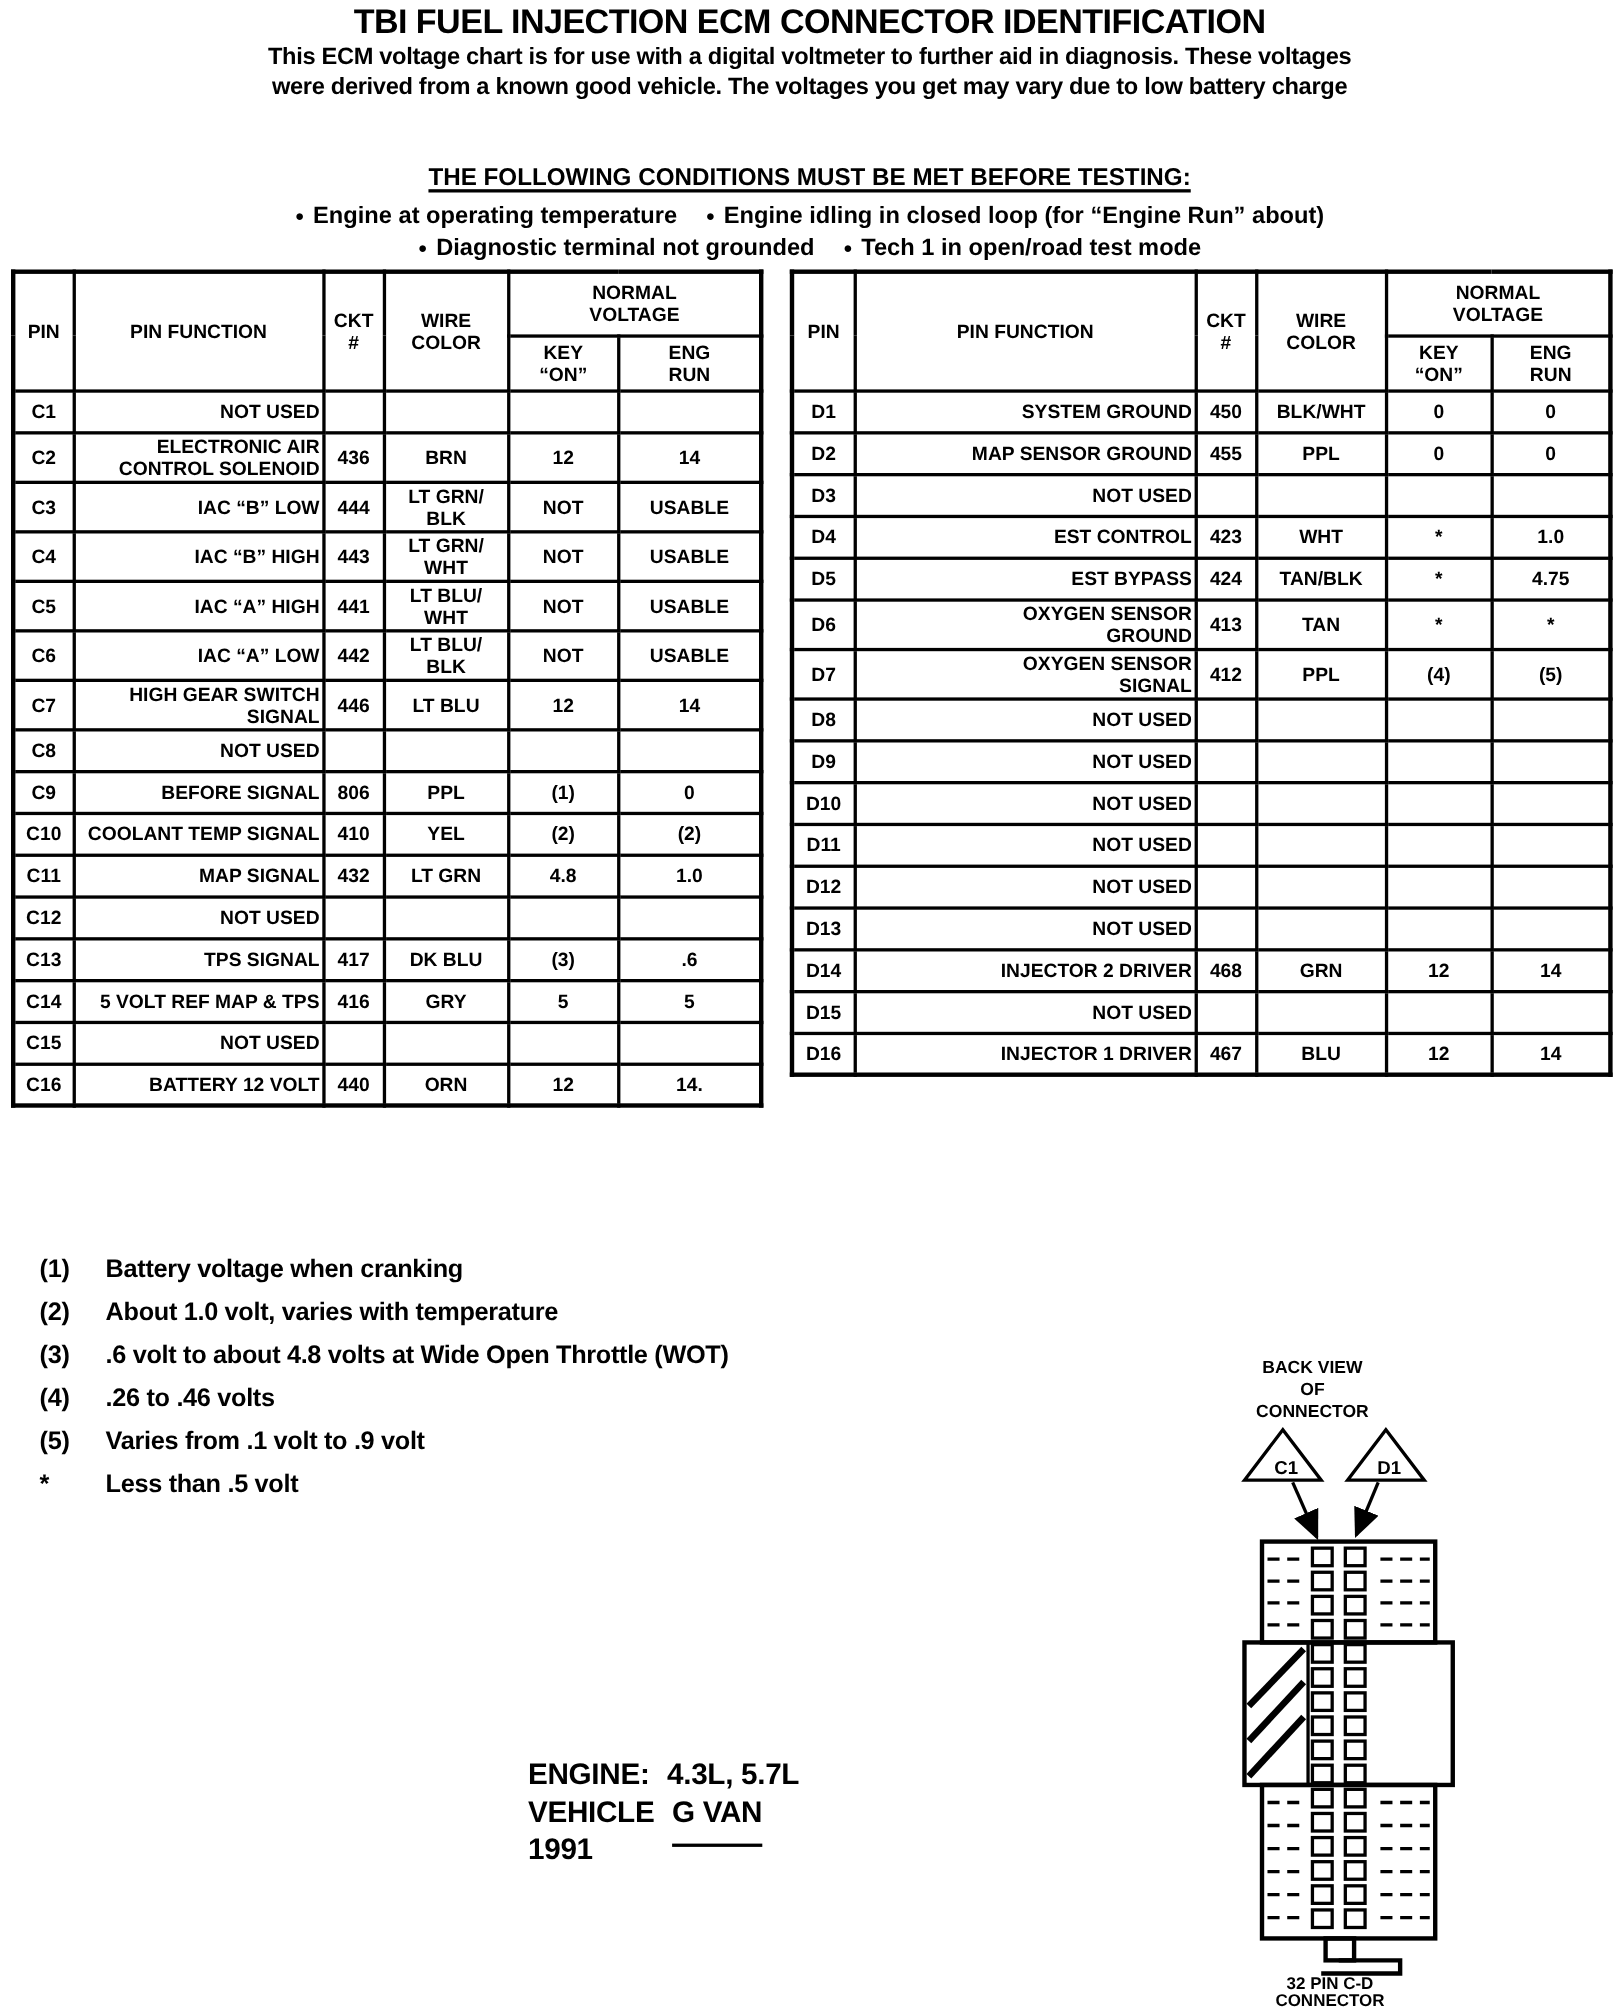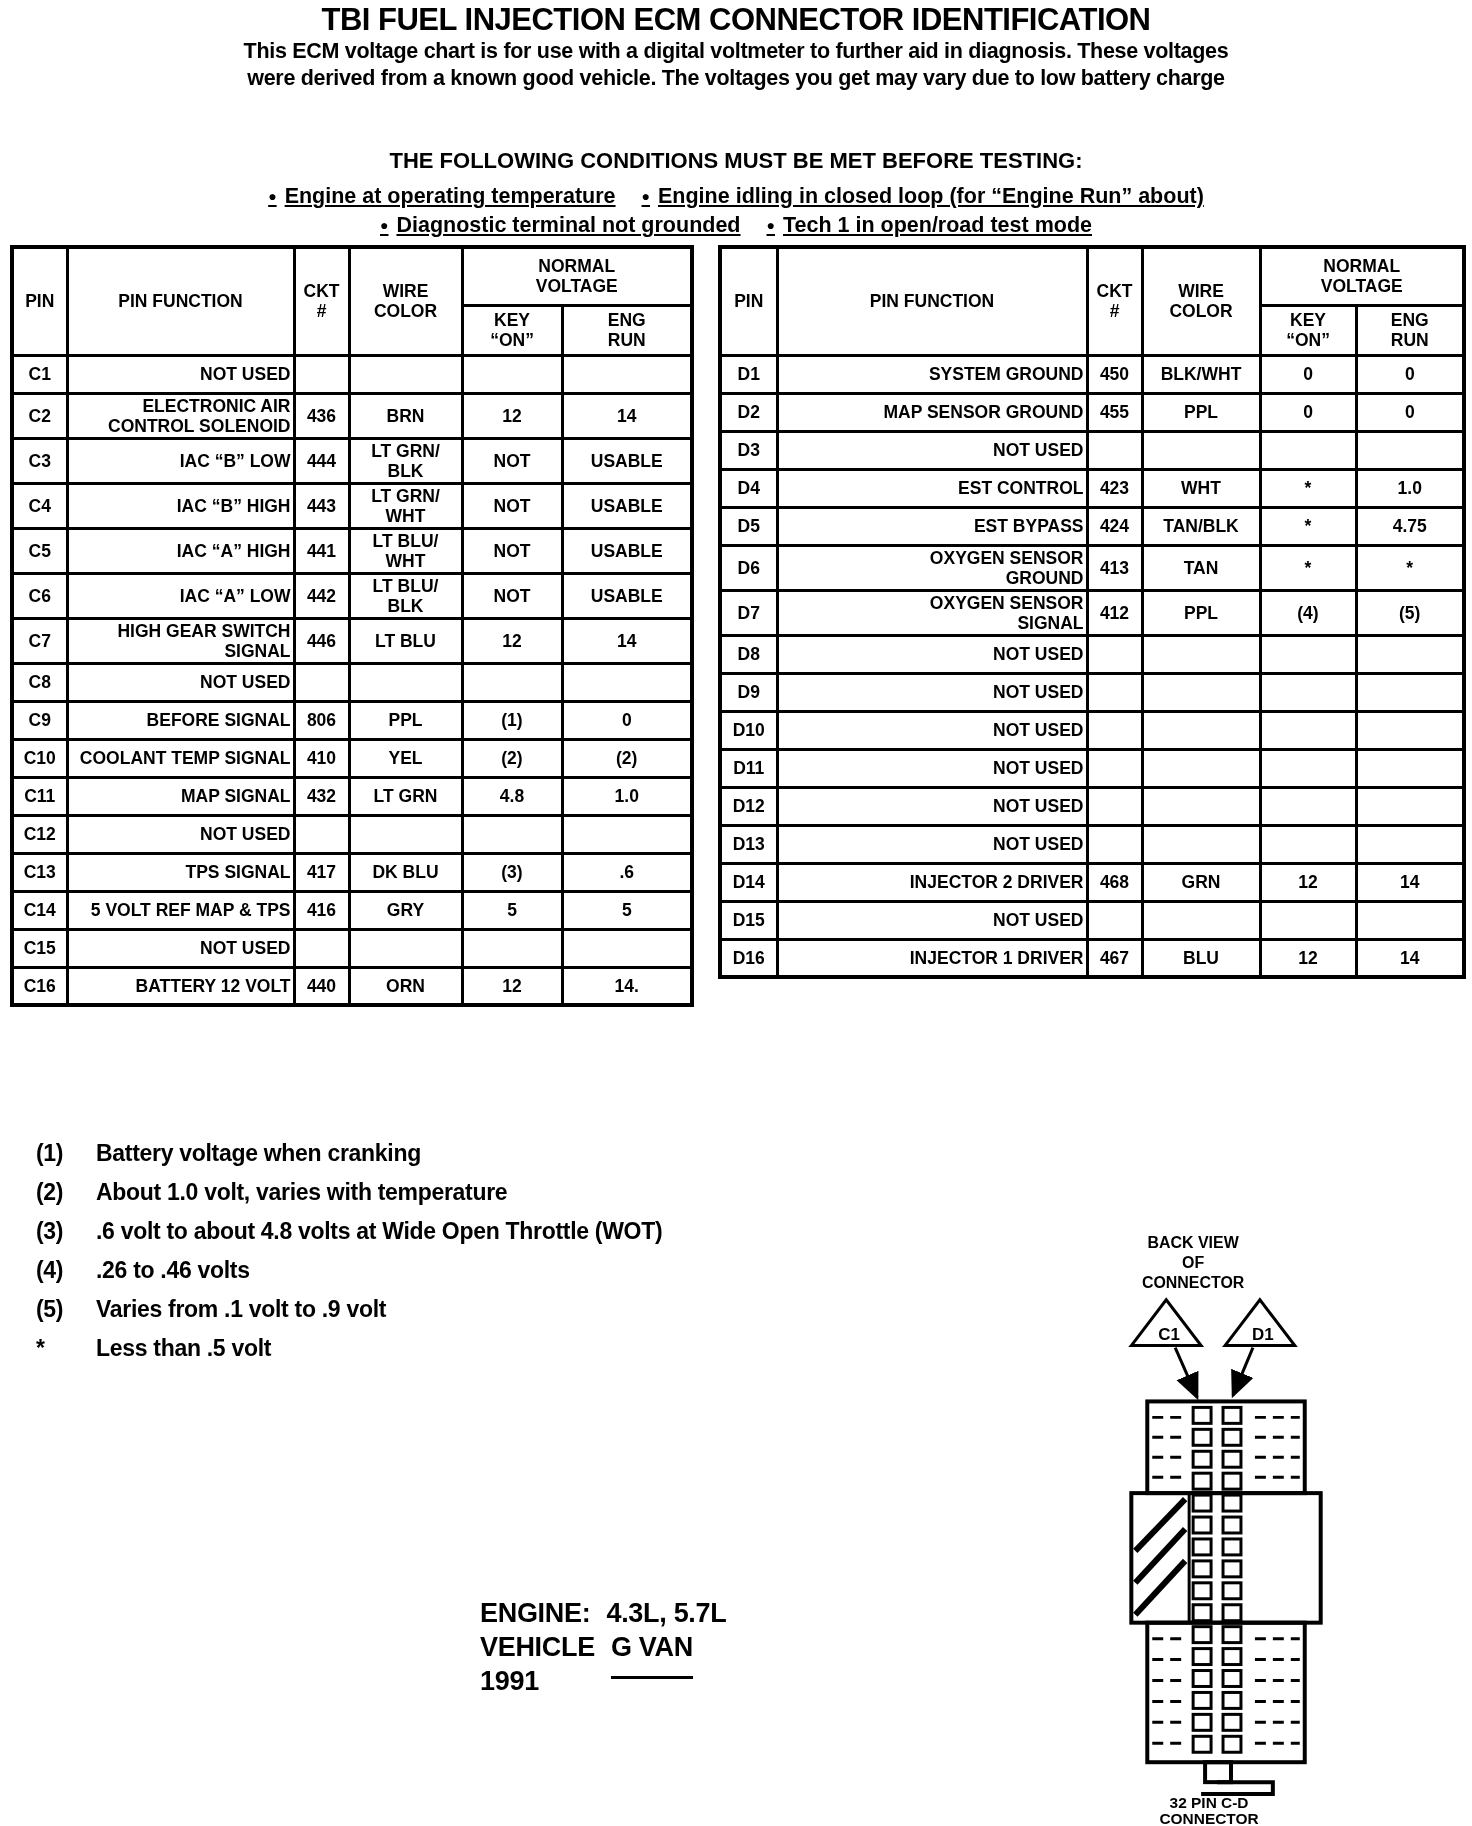--- a/index.html
+++ b/index.html
@@ -7,25 +7,25 @@
   .page {
     position:relative; width:1472px; height:1826px; background:#fff; color:#000;
     font-family:"Liberation Sans", sans-serif; font-weight:700; overflow:hidden;
   }
   .title { position:absolute; top:2px; left:0; width:100%; text-align:center;
            font-size:31px; letter-spacing:-0.5px; }
   .intro { position:absolute; top:38px; left:0; width:100%; text-align:center;
            font-size:21.5px; line-height:27px; letter-spacing:-0.3px; }
   .cond-heading { position:absolute; top:148px; left:0; width:100%; text-align:center;
                   font-size:22px; }
-  .cond-heading span { text-decoration-thickness:3px; text-underline-offset:4px; }
+  .cond-heading span { text-decoration:underline; text-decoration-thickness:3px; text-underline-offset:4px; }
   .cond-line { position:absolute; left:0; width:100%; text-align:center; font-size:21.5px; }
   .cond-line.l1 { top:184px; }
   .cond-line.l2 { top:213px; }
-  .cond-item { margin:0 13px; white-space:nowrap;text-decoration:underline; }
+  .cond-item { margin:0 13px; white-space:nowrap; }
   .cond-item::before { content:"\25CF"; font-size:14px; margin-right:8px; vertical-align:2px; }
 
   .data-table { position:absolute; border-collapse:collapse; table-layout:fixed;
                 background:#fff; border:4px solid #000; }
   .data-table.c { left:10px; top:245px; width:680px; }
   .data-table.d { left:718px; top:245px; width:744px; }
   .data-table th, .data-table td {
     border:3px solid #000; font-weight:700; white-space:pre-line; text-align:center;
     vertical-align:middle; padding:1px 2px; font-size:17.5px; line-height:20px;
   }

